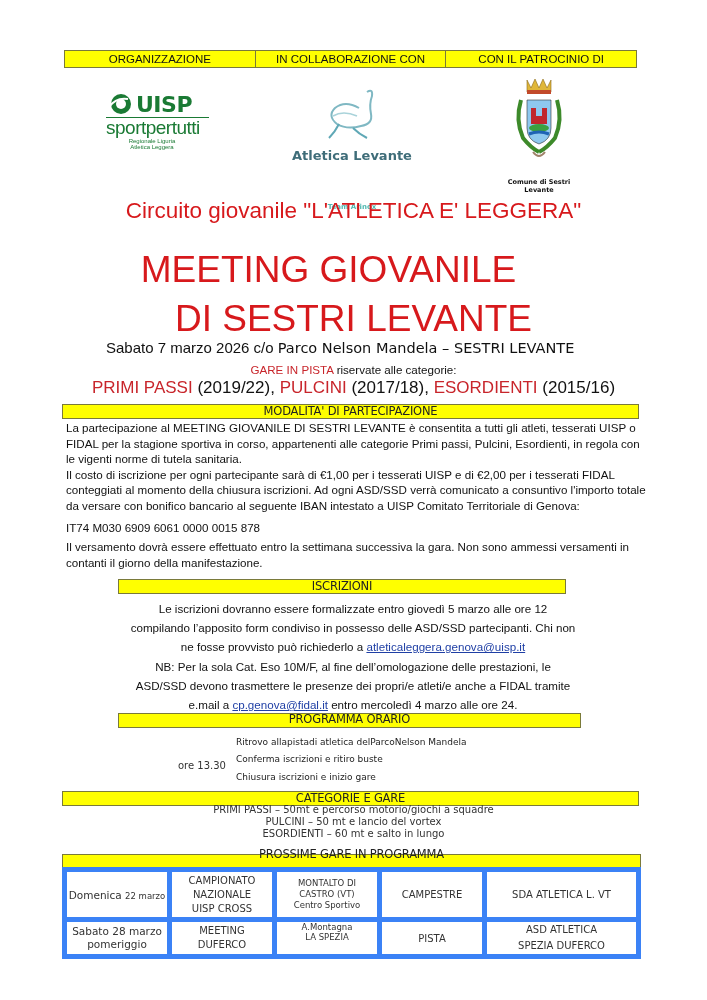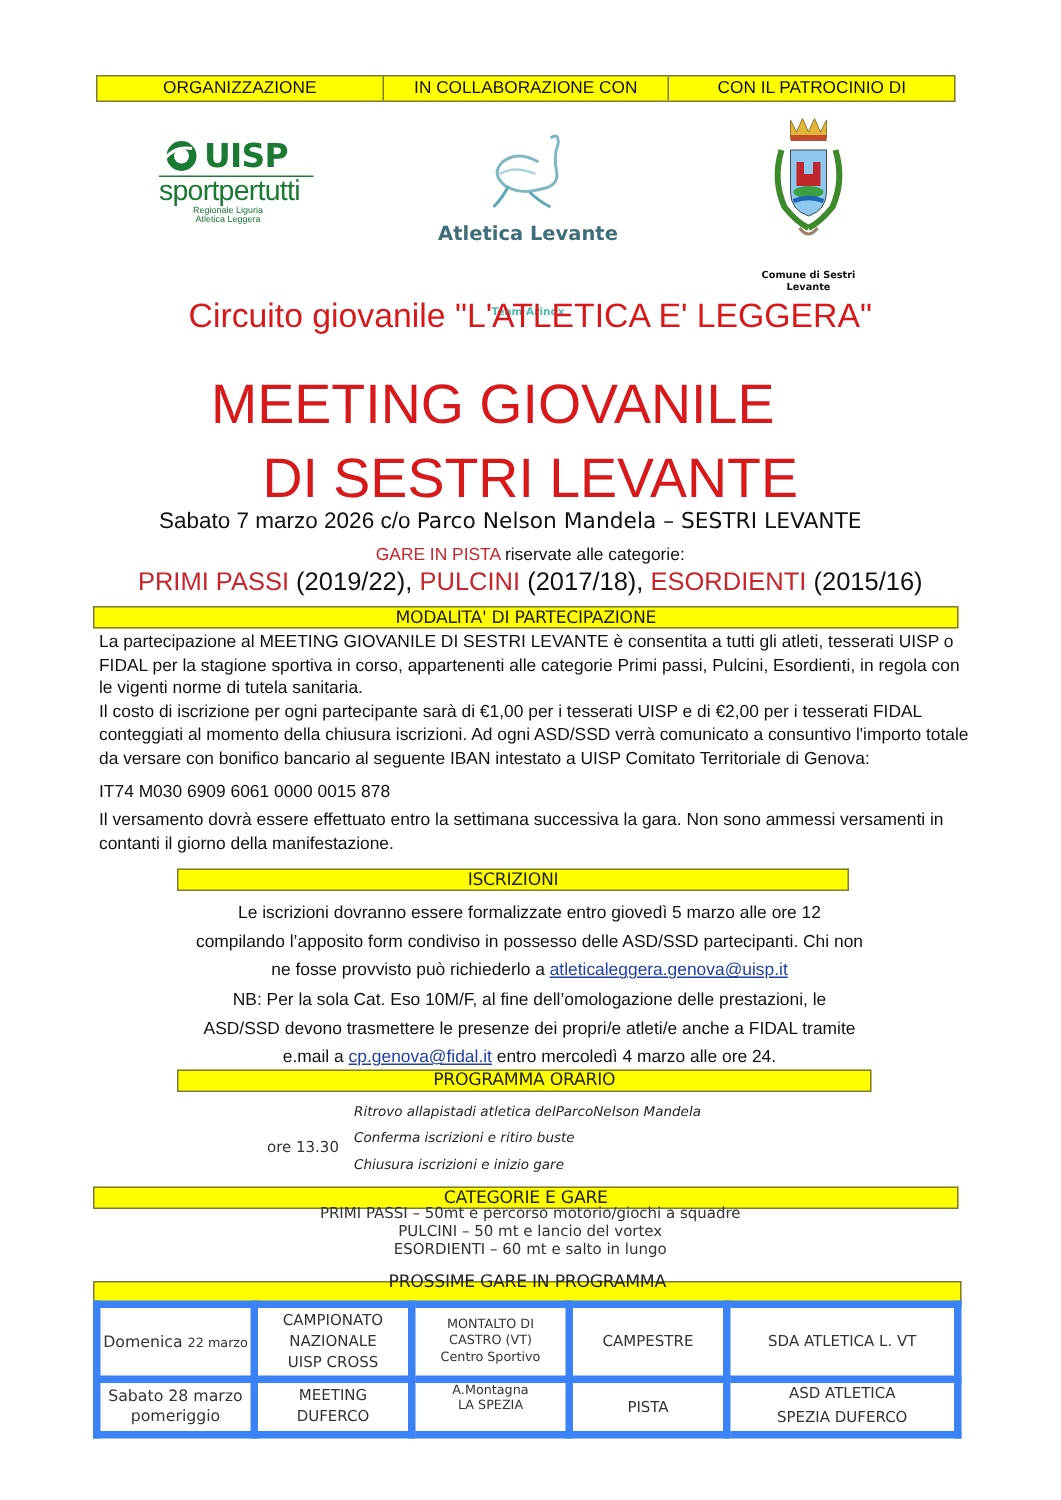--- a/index.html
+++ b/index.html
@@ -10,21 +10,21 @@
   .hdr-row { left: 64px; top: 50px; width: 573px; height: 18px; display: flex; }
   .hdr-row > div { flex: 1; text-align: center; font-size: 11.5px; line-height: 16px; border-right: 1px solid #7a7a3a; }
   .hdr-row > div:last-child { border-right: none; }
   .red { color: #d7191c; }
   .dred { color: #c8252b; }
   .center { text-align: center; }
   .section-bar { font-size: 11.5px; line-height: 13px; text-align: center; color: #222; font-family: "DejaVu Sans", sans-serif; letter-spacing: -0.2px; }
   .body-text { font-size: 11.6px; line-height: 15.6px; }
   .sched { font-family: "DejaVu Sans", sans-serif; font-size: 9px; }
   .sched-time { font-size: 10px; color: #333; margin-top: 48px; }
-  .sched-desc { font-style: italic; color: #222; }
+  .sched-desc { color: #222; }
   .cat { font-family: "DejaVu Sans", sans-serif; font-size: 10px; line-height: 12px; text-align: center; color: #333; }
   table.gare { border-collapse: collapse; position: absolute; left: 62px; top: 867px; width: 579px; }
   table.gare td { border: 5px solid #3b82f6; text-align: center; vertical-align: middle; font-family: "DejaVu Sans", sans-serif; font-size: 10px; color: #333; padding: 0; }
   .evt { color: #d7191c; font-size: 12.5px; line-height: 14px; font-family: "DejaVu Sans", sans-serif; }
   .org { color: #c8252b; font-size: 10px; }
   a.link { color: #1f3fa5; text-decoration: underline; }
 </style>
 </head>
 <body>
 

